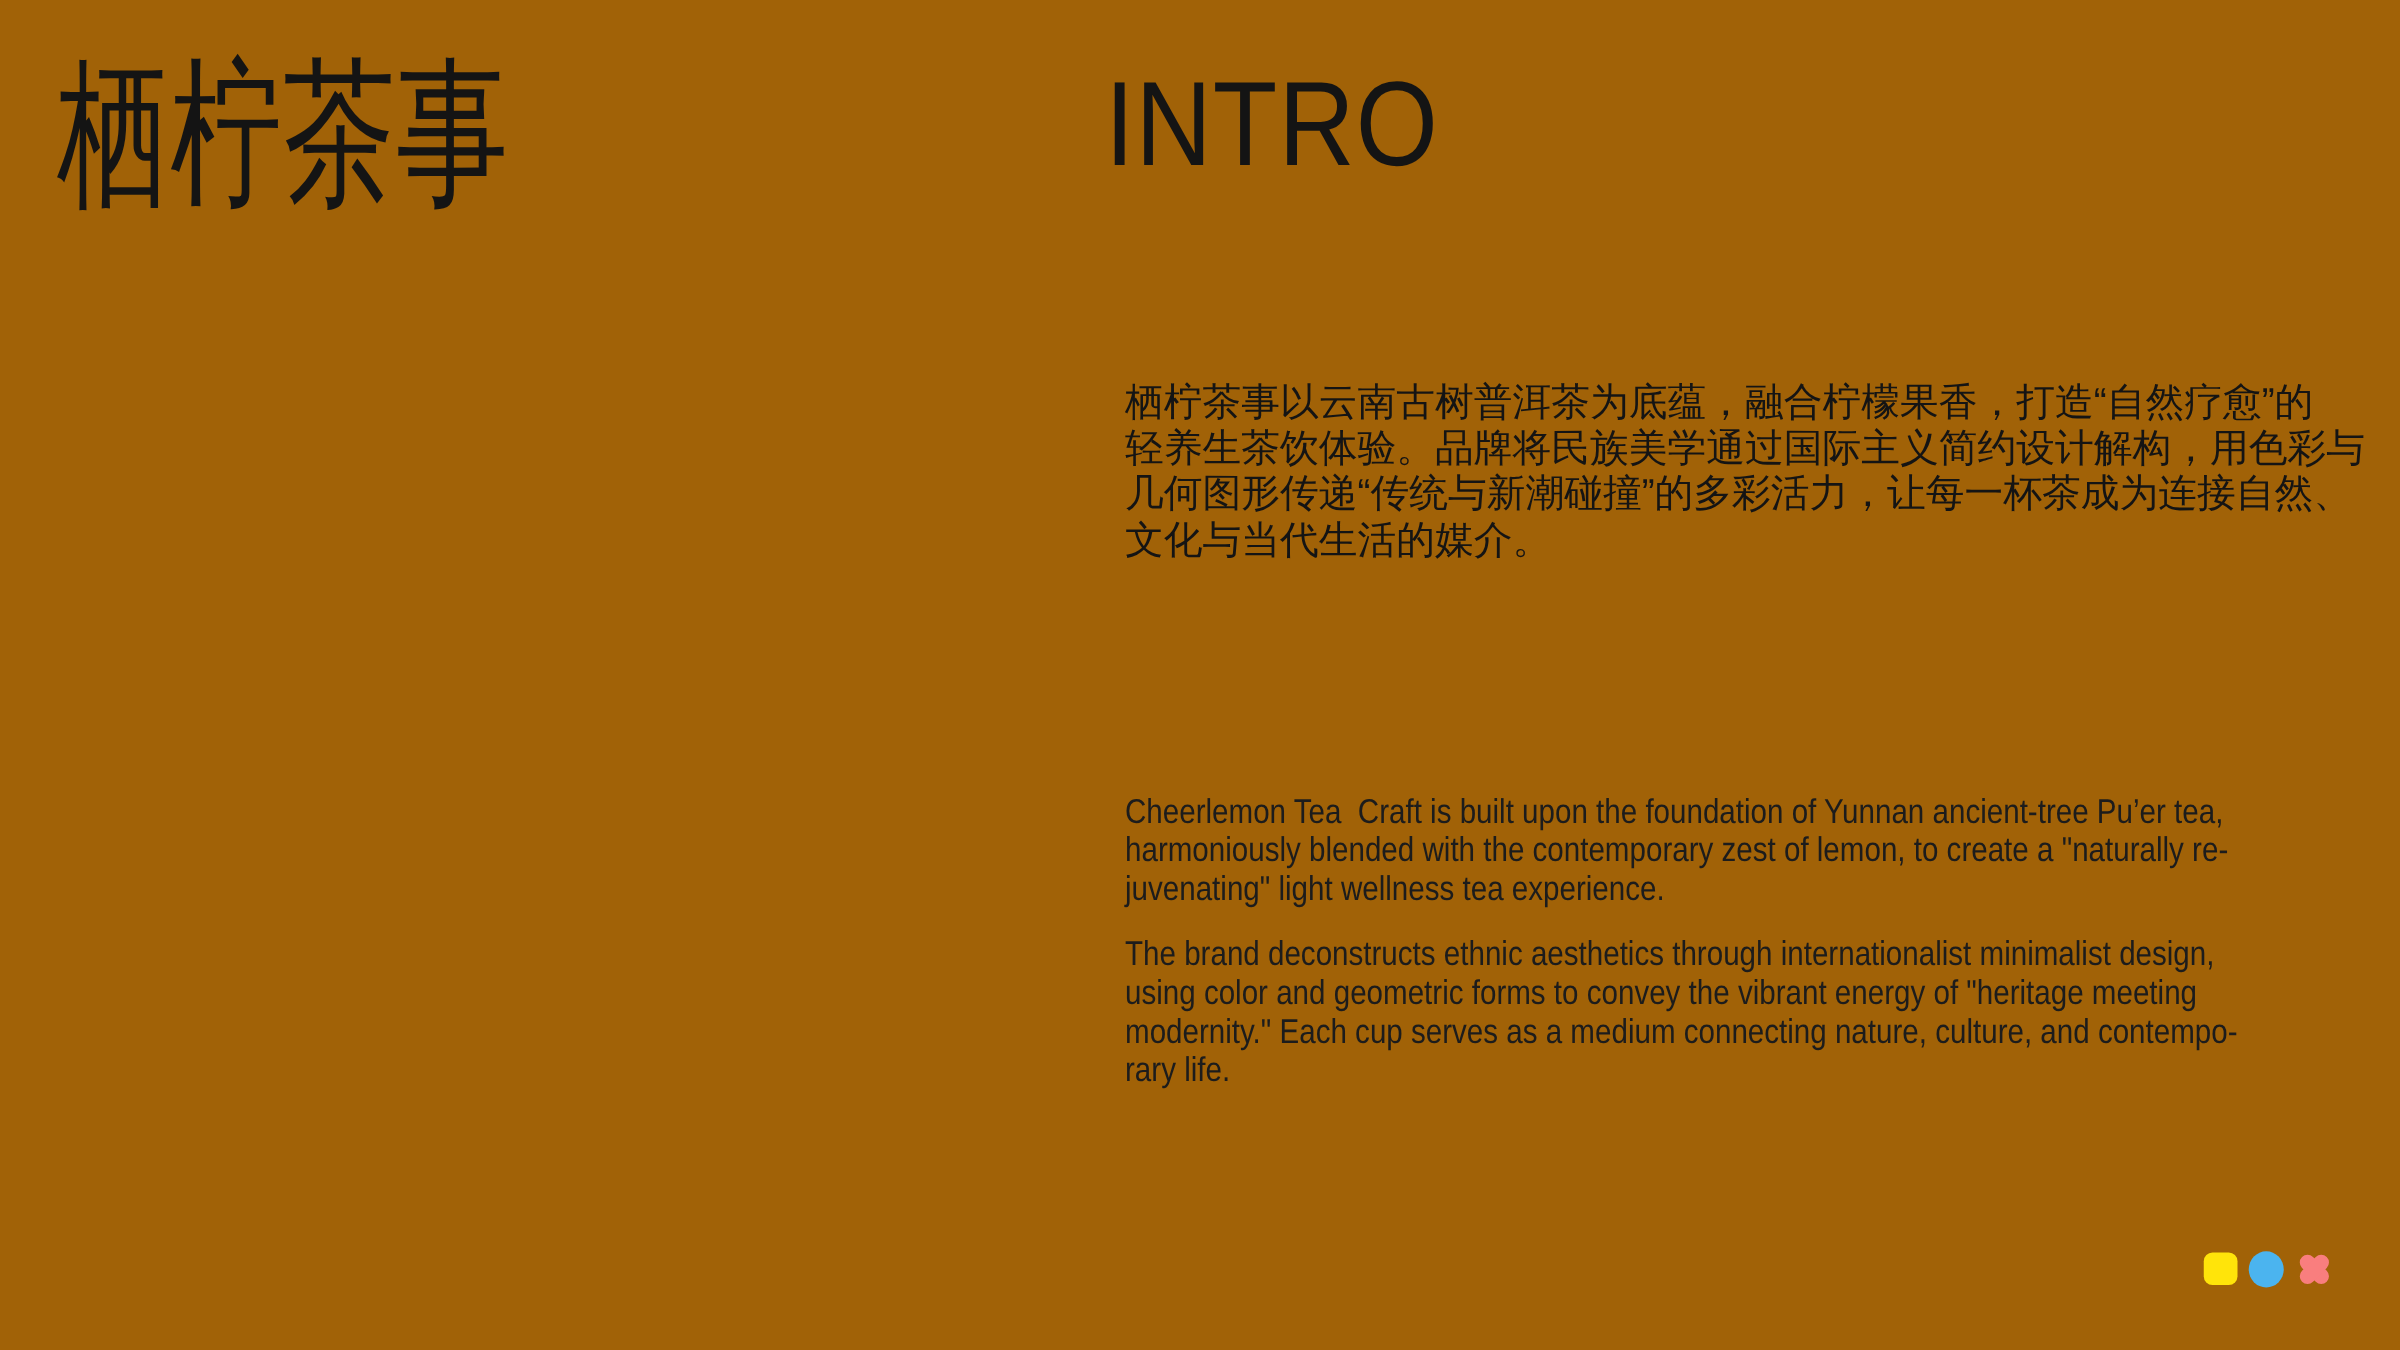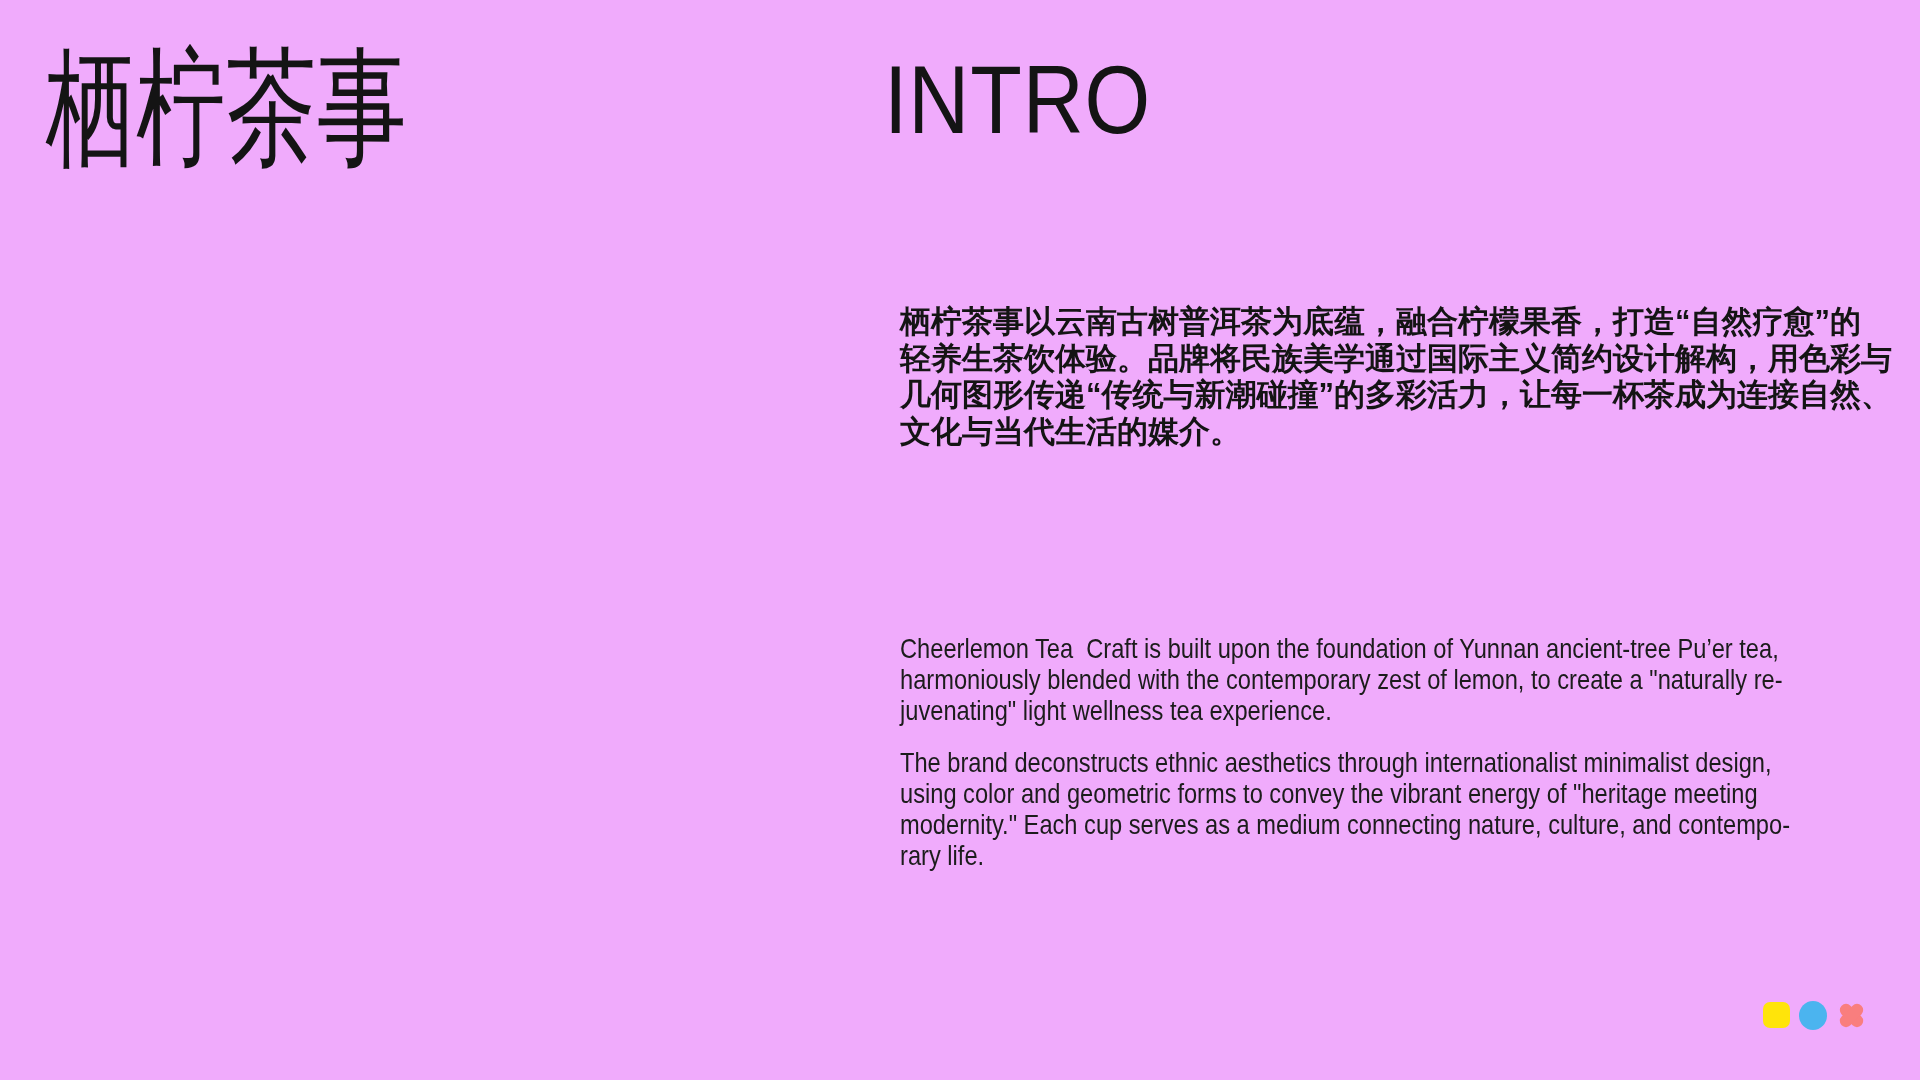--- a/index.html
+++ b/index.html
@@ -11,21 +11,21 @@
     width: 1920px;
     height: 1080px;
     position: relative;
     overflow: hidden;
     font-family: "Liberation Sans", "DejaVu Sans", sans-serif;
     color: #161616;
   }
   .page {
     position: absolute;
     inset: 0;
-    background: #f0abfc;
+    background: #a16207;
   }
 
   
   .brand-title {
     position: absolute;
     left: 46px;
     top: 44px;
     margin: 0;
     font-size: 128px;
     font-weight: 300;
@@ -54,21 +54,21 @@
   }
 
   
   .zh-para {
     position: absolute;
     left: 900px;
     top: 304px;
     margin: 0;
     width: 1010px;
     font-size: 31px;
-    font-weight: 700;
+    font-weight: 400;
     line-height: 36.5px;
     color: #141414;
     white-space: pre;
   }
 
   
   .en-para {
     position: absolute;
     left: 900px;
     margin: 0;

